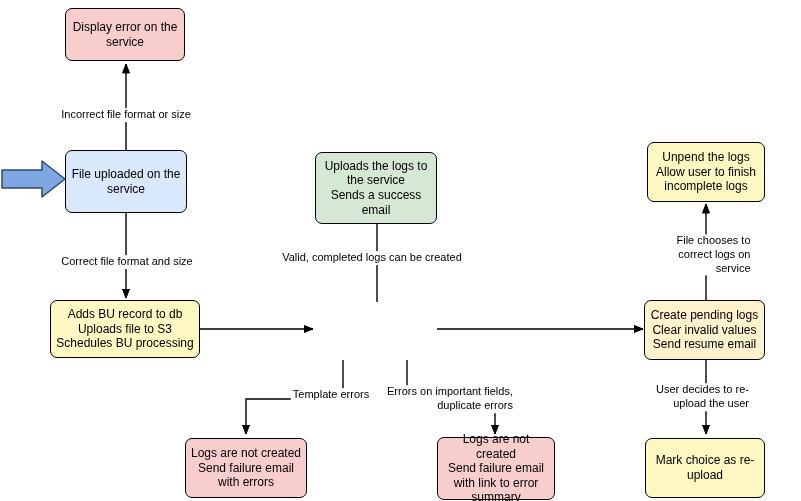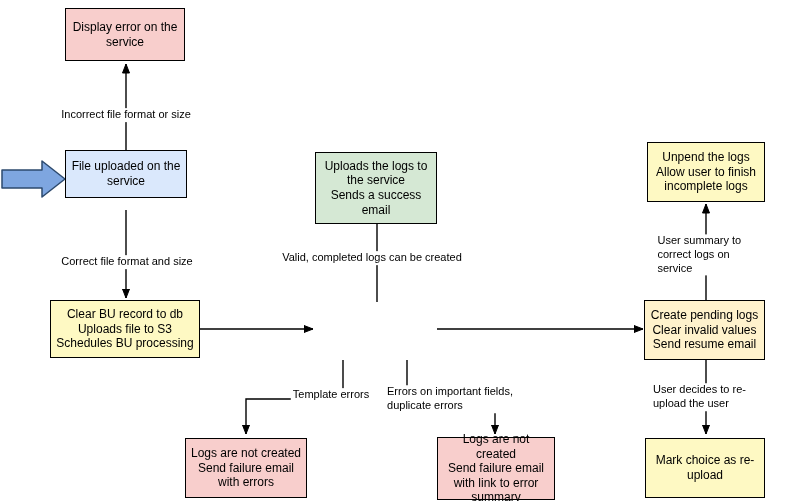--- a/index.html
+++ b/index.html
@@ -3,33 +3,33 @@
 <meta charset="utf-8">
 <style>
   html,body{margin:0;padding:0;background:#ffffff;}
   #canvas{
     position:relative;width:801px;height:501px;background:#ffffff;overflow:hidden;
     font-family:"Liberation Sans","DejaVu Sans",sans-serif;color:#000;
   }
   svg.edge-layer{position:absolute;left:0;top:0;z-index:1;}
   .node{
     position:absolute;z-index:2;box-sizing:border-box;
-    border:1.5px solid #000;border-radius:0;background:#fff;
+    border:1.5px solid #000;border-radius:7px;background:#fff;
     display:flex;align-items:center;justify-content:center;text-align:center;
     font-size:12px;line-height:1.21;white-space:pre-line;padding:2px 4px;
   }
   .fill-pink{background:#f8cecc;}
   .fill-blue{background:#dae8fc;}
   .fill-green{background:#d5e8d4;}
   .fill-yellow{background:#fff2cc;}
   .fill-white{background:#fef9c3;}
   .edge-label{
     position:absolute;z-index:3;transform:translate(-50%,-50%);
     background:#ffffff;font-size:11px;line-height:1.25;white-space:pre-line;
-    text-align:left;padding:0 2px;
+    text-align:right;padding:0 2px;
   }
 </style>
 </head>
 <body>
 
 <div id="canvas">
 
   <svg class="edge-layer" width="801" height="501" viewBox="0 0 801 501">
     <defs>
       <marker id="arr" markerWidth="12" markerHeight="9" refX="9.5" refY="4" orient="auto" markerUnits="userSpaceOnUse">
@@ -46,24 +46,24 @@
       <path d="M407,360 L407,399 L495,399 L495,434" marker-end="url(#arr)"></path>
       <path d="M706,300 L706,204" marker-end="url(#arr)"></path>
       <path d="M706,360 L706,434" marker-end="url(#arr)"></path>
     </g>
     <polygon points="2,170 42,170 42,161 65,179 42,197 42,188 2,188" fill="#7ea6e0" stroke="#2d4a6e" stroke-width="1.5" stroke-linejoin="round"></polygon>
   </svg>
 
   <div class="node fill-pink" style="left:65px;top:8px;width:120px;height:53px">Display error on the
 service</div>
 
-  <div class="node fill-blue" style="left:65px;top:150px;width:122px;height:48px">File uploaded on the
+  <div class="node fill-blue" style="left:65px;top:150px;width:122px;height:63px">File uploaded on the
 service</div>
 
-  <div class="node fill-white" style="left:50px;top:300px;width:150px;height:58px">Clear BU record to db
+  <div class="node fill-white" style="left:50px;top:300px;width:150px;height:58px">Adds BU record to db
 Uploads file to S3
 Schedules BU processing</div>
 
   <div class="node fill-green" style="left:315px;top:152px;width:122px;height:72px">Uploads the logs to
 the service
 Sends a success
 email</div>
 
 
   <div class="node fill-white" style="left:647px;top:142px;width:118px;height:60px">Unpend the logs
@@ -91,17 +91,17 @@
   <div class="edge-label" style="left:372px;top:258px">Valid, completed logs can be created</div>
 
   <div class="edge-label" style="left:127px;top:262px">Correct file format and size</div>
 
 
   <div class="edge-label" style="left:331px;top:395px">Template errors</div>
 
   <div class="edge-label" style="left:450px;top:399px">Errors on important fields,
 duplicate errors</div>
 
-  <div class="edge-label" style="left:704px;top:255px">User summary to correct logs on service</div>
+  <div class="edge-label" style="left:704px;top:255px">File chooses to correct logs on service</div>
 
   <div class="edge-label" style="left:701px;top:397px">User decides to re-upload the user</div>
 
 </div>
 
 </body></html>

